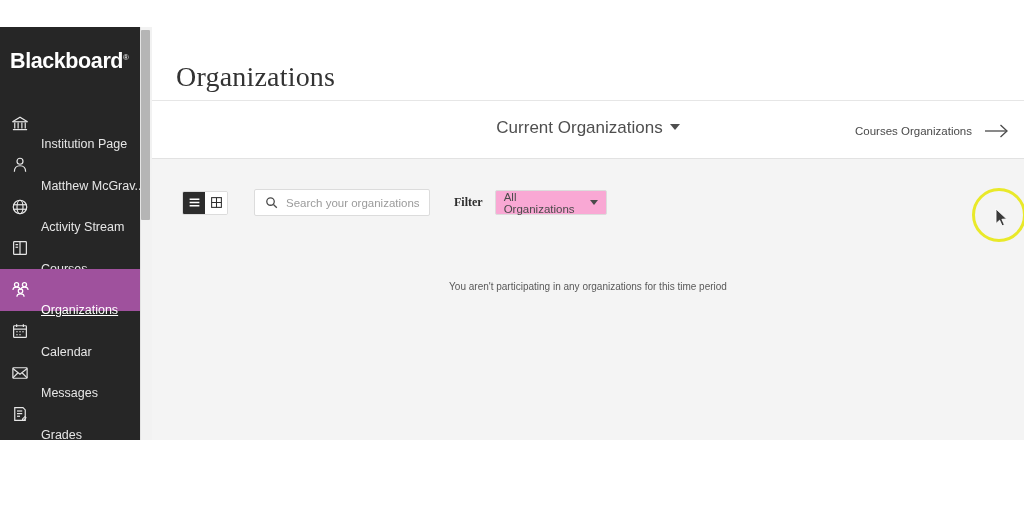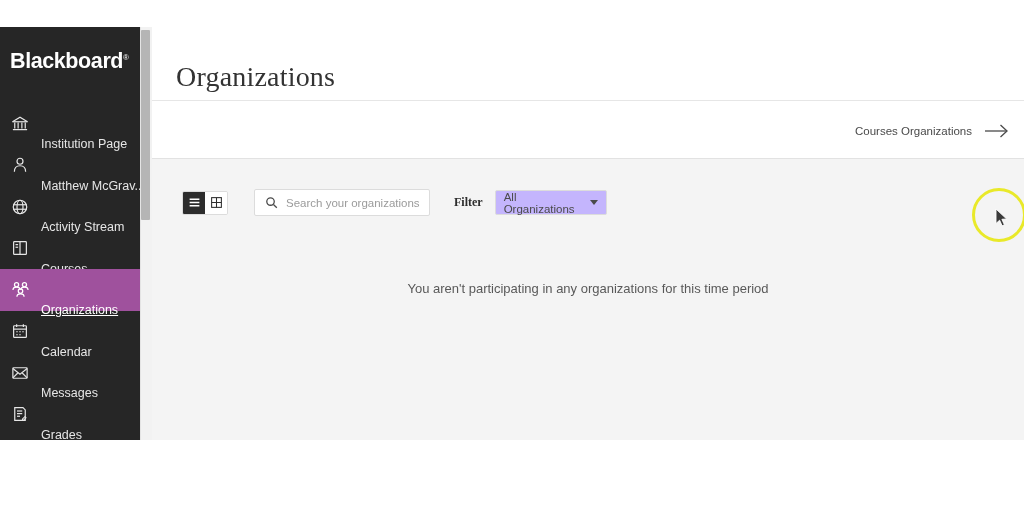--- a/index.html
+++ b/index.html
@@ -231,21 +231,21 @@
   #filter-label {
     margin-left: 24px;
     font-size: 12px;
     font-weight: bold;
     color: #2d2d2d;
     font-family: Liberation Serif, serif;
   }
   #filter-select {
     margin-left: 12px;
     width: 112px; height: 25px;
-    background: #c4b5fd;
+    background: #f9a8d4;
     border: 1px solid #dcdcdc;
     border-radius: 2px;
     display: flex;
     align-items: center;
     padding: 0 8px;
     box-sizing: border-box;
     font-size: 11.5px;
     color: #4a4a4a;
   }
   #filter-select .caret {
@@ -253,21 +253,21 @@
     border-left: 4px solid transparent;
     border-right: 4px solid transparent;
     border-top: 5px solid #4a4a4a;
   }
 
   
   #empty-message {
     position: absolute;
     left: 0; right: 0; top: 122px;
     text-align: center;
-    font-size: 13px;
+    font-size: 10px;
     color: #595959;
   }
 
   
   #cursor-highlight {
     position: absolute;
     left: 972px; top: 188px;
     width: 54px; height: 54px;
     border: 3px solid #e9e929;
     border-radius: 50%;
@@ -410,20 +410,23 @@
 
   <div id="scroll-track"></div>
   <div id="scroll-thumb"></div>
 
   <div id="main">
 
     <div id="page-title">Organizations</div>
     <div id="title-divider"></div>
 
     <div id="term-bar">
+      <div id="current-term">
+        <span>Current Organizations</span><span class="caret"></span>
+      </div>
       <div id="upcoming-term">
         <span>Courses Organizations</span>
         <span class="arrow">
           <svg width="26" height="16" viewBox="0 0 26 16" fill="none" stroke="#4a4a4a" stroke-width="1.3">
             <line x1="1" y1="8" x2="23" y2="8"></line>
             <path d="M16.5 2 L23 8 L16.5 14"></path>
           </svg>
         </span>
       </div>
     </div>

